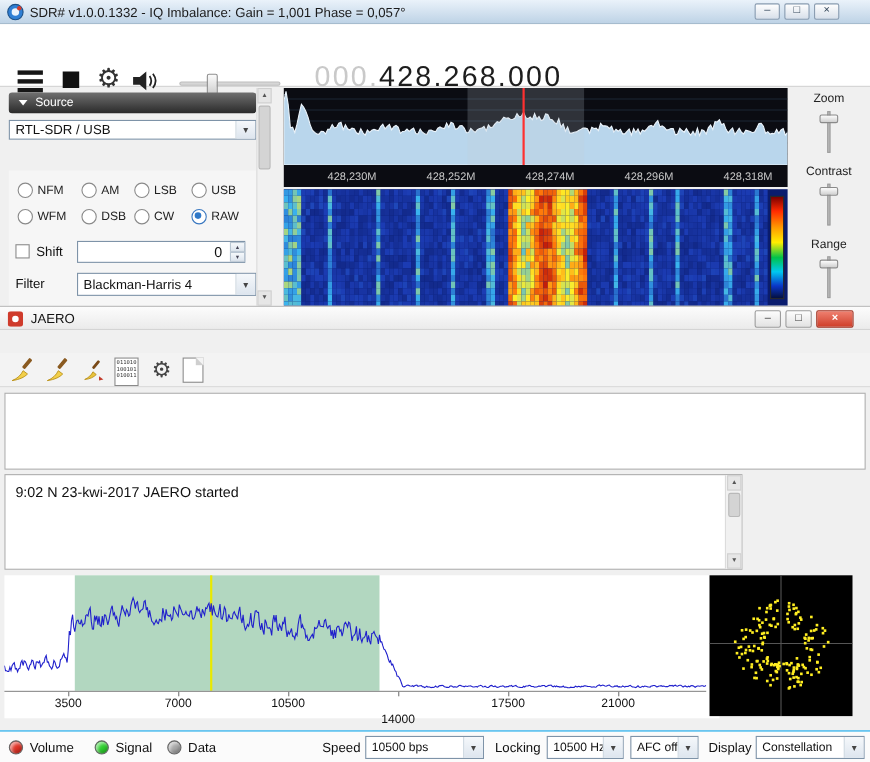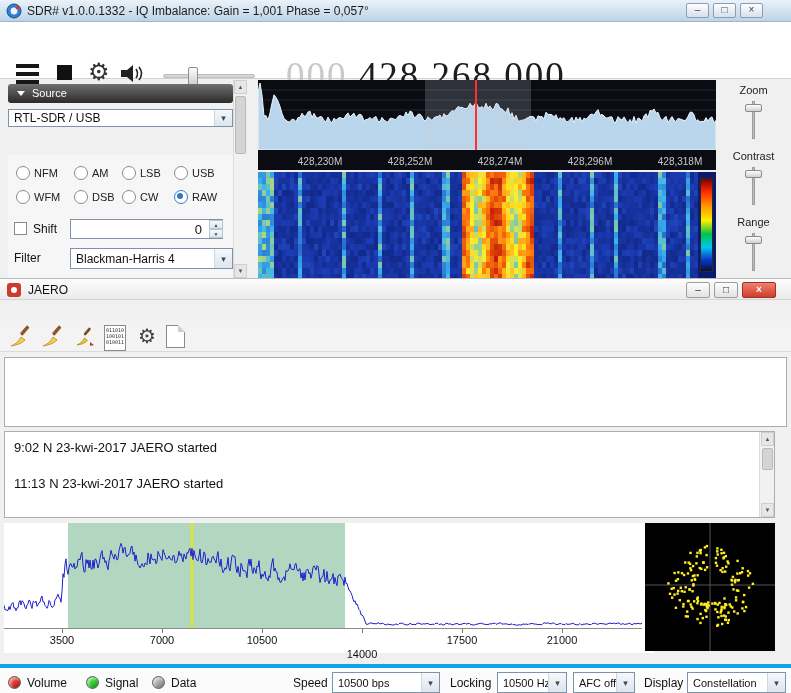--- a/index.html
+++ b/index.html
@@ -11,21 +11,21 @@
   .sdr-title{left:27px;top:0;height:14px;line-height:22px;font-size:12px;color:#1b1b1b;white-space:nowrap;}
   .winbtns{top:3px;right:28px;display:flex;gap:4px;}
   .winbtn{width:23px;height:15px;background:linear-gradient(#fefefe,#d8e0ea);border:1px solid #8b9db1;border-radius:2px;
           font-size:10px;line-height:12px;text-align:center;color:#33465a;box-sizing:border-box;cursor:default;}
   .sdr-toolbar{background:#ffffff;border-bottom:1px solid #d2d2d2;}
   .hamburger div{width:23px;height:4px;background:#161616;margin-bottom:4px;}
   .stopbox{width:15px;height:15px;background:#111;}
   .gear-glyph{font-size:24px;color:#333;line-height:24px;}
   .htrack{height:4px;background:#d6d6d6;border:1px solid #bdbdbd;border-radius:2px;}
   .hthumb{width:10px;height:19px;background:linear-gradient(#fbfbfb,#cfcfcf);border:1px solid #8f8f8f;border-radius:2px;}
-  .freq{font-family:Liberation Serif, serif;font-size:37px;letter-spacing:2px;white-space:nowrap;}
+  .freq{font-family:Liberation Sans, sans-serif;font-size:26px;letter-spacing:2px;white-space:nowrap;}
   .freq .dim{color:#c9c9c9;}
   .freq .lit{color:#1d1d1d;}
 
   .ghead{background:linear-gradient(#707070,#2a2a2a);color:#fff;font-size:11px;font-weight:normal;line-height:19px;
          border-radius:3px;padding-left:24px;}
   .tri{position:absolute;left:9px;top:7px;width:0;height:0;border-left:4px solid transparent;border-right:4px solid transparent;border-top:5px solid #fff;}
 
   .combo{background:#fff;border:1px solid #7e93a8;display:flex;align-items:stretch;}
   .combo-text{flex:1;padding-left:5px;font-size:12px;color:#111;white-space:nowrap;overflow:hidden;display:flex;align-items:center;}
   .combo-arrow{width:17px;font-size:9px;color:#444;border-left:1px solid #cdd7e0;background:linear-gradient(#f5f8fb,#dde5ee);
@@ -68,21 +68,21 @@
   .icon24{width:26px;height:26px;display:flex;align-items:center;justify-content:center;}
   .binfile{width:18px;height:22px;background:#fff;border:1px solid #8a8a8a;font-family:"DejaVu Sans Mono",monospace;
            font-size:5px;line-height:6px;color:#333;white-space:pre-line;padding:1px;overflow:hidden;}
   .filedoc{width:17px;height:21px;background:#fff;border:1px solid #8a8a8a;position:relative;}
   .filedoc::after{content:"";position:absolute;right:-1px;top:-1px;border-style:solid;border-width:0 7px 7px 0;border-color:transparent #f3f3f3 #cfcfcf transparent;}
   .whitebox{background:#fff;border:1px solid #adadad;}
   .logline{position:absolute;left:9px;font-size:13px;color:#111;white-space:nowrap;}
 
   .jspec-label{position:absolute;transform:translateX(-50%);font-size:11px;color:#111;}
   .tickmark{position:absolute;width:1px;height:4px;background:#777;}
-  .statusbar{background:#fbfbfb;border-top:4px solid #0ea5e9;}
+  .statusbar{background:#fbfbfb;border-top:1px solid #0ea5e9;}
   .led{width:13px;height:13px;border-radius:50%;border:1px solid #666;box-shadow:inset 2px 2px 3px rgba(255,255,255,0.6), inset -1px -2px 3px rgba(0,0,0,0.25);}
   .statlab{font-size:12px;color:#111;line-height:15px;}
 </style>
 </head>
 <body>
 
 <div id="root">
 
   <section class="abs" style="left:0;top:0;width:791px;height:278px;">
 
@@ -2259,23 +2259,22 @@
 010011</div>
       </div>
       <div class="abs icon24" style="left:134px;top:2px;font-size:20px;color:#444;">⚙</div>
       <div class="abs" style="left:166px;top:4px;">
         <div class="filedoc"></div>
       </div>
     </div>
 
     <div class="abs whitebox" style="left:4px;top:79px;width:783px;height:70px;"></div>
 
-    <div class="abs whitebox" style="left:4px;top:153px;width:771px;height:87px;">
+    <div class="abs whitebox" style="left:4px;top:153px;width:671px;height:87px;">
       <div class="logline" style="top:8px;">9:02 N 23-kwi-2017 JAERO started</div>
-      <div class="logline" style="top:44px;">11:13 N 23-kwi-2017 JAERO started</div>
       <div class="abs vscroll" style="right:0;top:0;width:15px;height:85px;">
         <div class="sbarrow abs" style="left:1px;top:0;">▲</div>
         <div class="sbthumb abs" style="left:2px;top:16px;width:11px;height:22px;"></div>
         <div class="sbarrow abs" style="left:1px;bottom:0;">▼</div>
       </div>
     </div>
 
     <div class="abs" style="left:4px;top:245px;width:650px;height:130px;background:#fff;">
       <div class="abs" style="left:64px;top:0;width:277px;height:105px;background:#b2d7c0;"></div>
       <div class="abs" style="left:187px;top:0;width:2px;height:105px;background:#e9e900;"></div>

